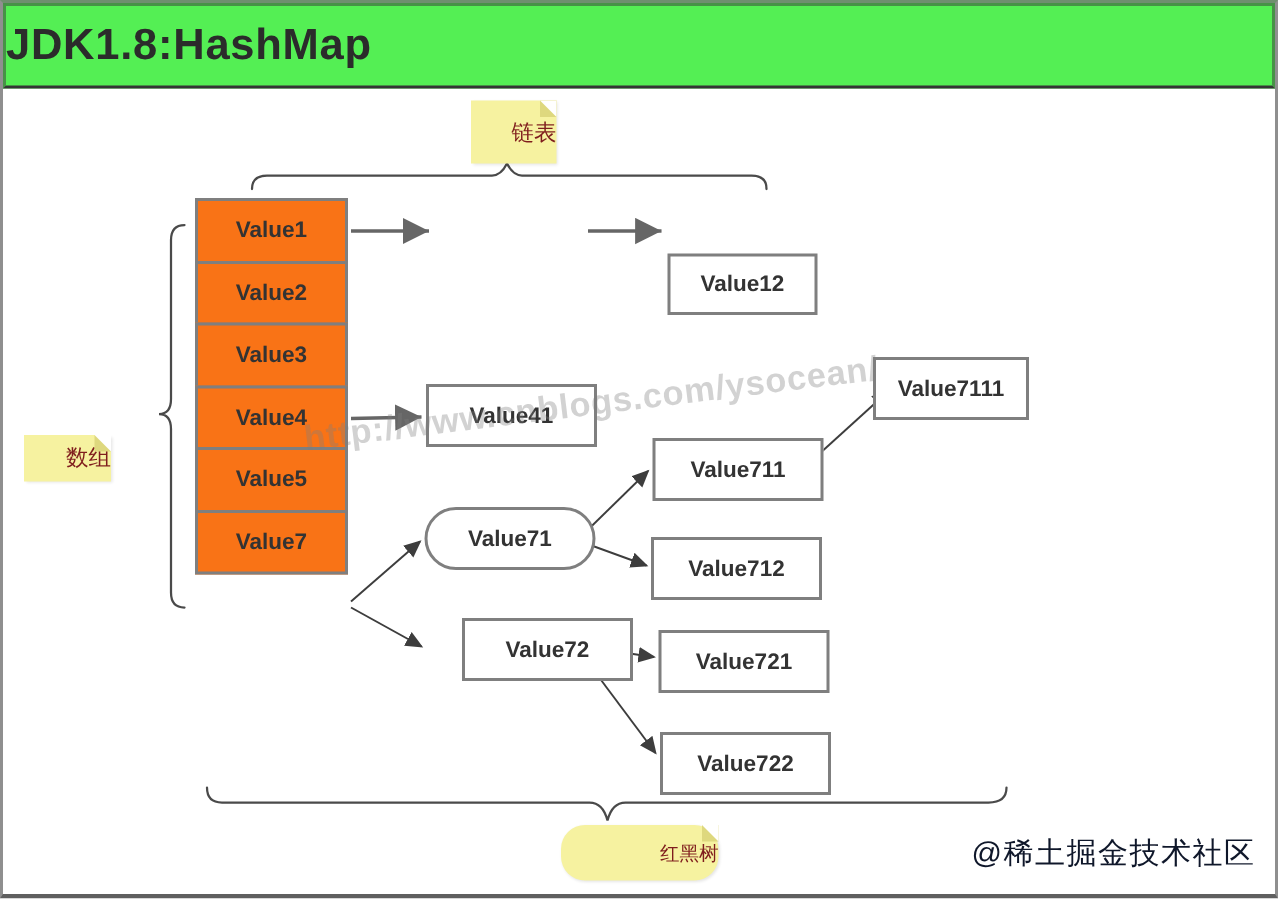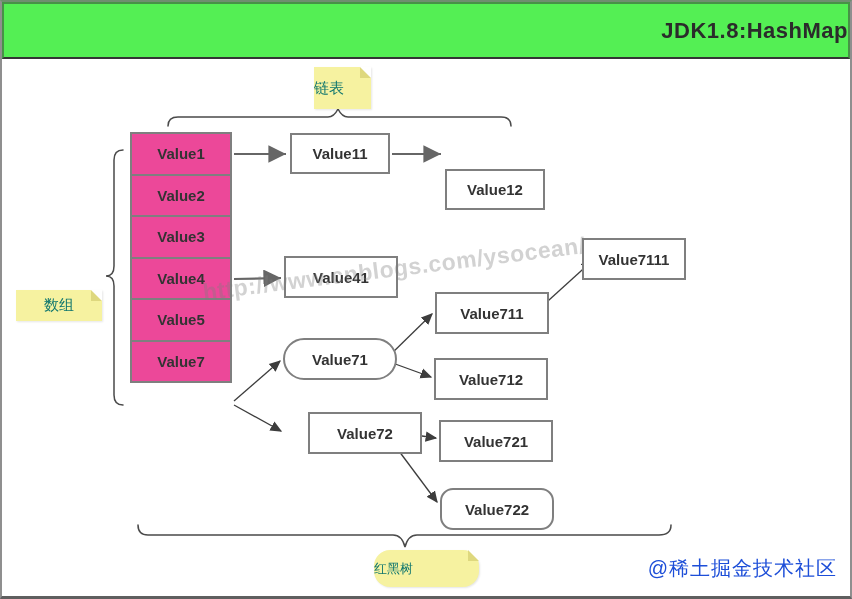--- a/index.html
+++ b/index.html
@@ -6,57 +6,57 @@
   .canvas{
     position:relative;width:852px;height:599px;background:#ffffff;
     font-family:"Liberation Sans",sans-serif;box-sizing:border-box;
     border-left:2px solid #8f8f8f;border-right:2px solid #8f8f8f;
     border-bottom:3px solid #5f5f5f;border-top:2px solid #6f8f6f;
     overflow:hidden;
   }
   .header{
     position:absolute;left:0;top:0;right:0;height:53px;
     background:#54ef54;border:2px solid #479247;border-bottom:2px solid #343434;
-    display:flex;align-items:center;justify-content:flex-end;
-    font-size:22px;font-weight:bold;color:#2b2b2b;letter-spacing:.5px;z-index:2;
+    display:flex;align-items:center;justify-content:flex-start;
+    font-size:29px;font-weight:bold;color:#2b2b2b;letter-spacing:.5px;z-index:2;
   }
   .box{
     position:absolute;width:114px;height:42px;background:#ffffff;
     border:2px solid #7f7f7f;box-sizing:border-box;
     display:flex;align-items:center;justify-content:center;
     font-size:15px;font-weight:bold;color:#333333;z-index:2;
   }
   .array-col{position:absolute;left:128px;top:130px;width:102px;z-index:2;}
   .cell{
-    height:43.5px;box-sizing:border-box;background:#ec4899;
+    height:43.5px;box-sizing:border-box;background:#f97316;
     border:2px solid #7f7f7f;margin-top:-2px;
     display:flex;align-items:center;justify-content:center;
     font-size:15px;font-weight:bold;color:#333333;
   }
   .cell:first-child{margin-top:0;}
   .note{
     position:absolute;background:#f6f2a0;z-index:3;
-    display:flex;align-items:center;justify-content:flex-start;
-    font-size:15px;color:#0f766e;box-shadow:1px 1px 2px rgba(0,0,0,.10);
+    display:flex;align-items:center;justify-content:flex-end;
+    font-size:15px;color:#7f1d1d;box-shadow:1px 1px 2px rgba(0,0,0,.10);
   }
   .note::after{
     content:'';position:absolute;top:0;right:0;width:0;height:0;
     border-style:solid;border-width:0 11px 11px 0;
     border-color:transparent #ffffff #ded87e transparent;
   }
   .overlay{position:absolute;left:0;top:0;z-index:1;pointer-events:none;}
   .wm-diag{
     position:absolute;left:201px;top:277px;transform:rotate(-7deg);
     transform-origin:0 50%;font-size:23px;font-weight:bold;
     color:rgba(125,125,125,.35);z-index:5;white-space:nowrap;
     letter-spacing:.5px;pointer-events:none;
   }
   .wm-corner{
     position:absolute;right:13px;bottom:14px;font-size:20px;
-    color:#1d4ed8;z-index:5;pointer-events:none;letter-spacing:1px;
+    color:#0f172a;z-index:5;pointer-events:none;letter-spacing:1px;
   }
 </style>
 </head>
 <body>
 
 <div class="canvas">
 
   <div class="header">
     <span>JDK1.8:HashMap</span>
   </div>
@@ -96,35 +96,34 @@
 
   <div class="array-col">
     <div class="cell">Value1</div>
     <div class="cell">Value2</div>
     <div class="cell">Value3</div>
     <div class="cell">Value4</div>
     <div class="cell">Value5</div>
     <div class="cell">Value7</div>
   </div>
 
-  <div class="box" style="left:288px;top:131px;width:100px;height:41px;">Value11</div>
   <div class="box" style="left:443px;top:131px;width:100px;height:41px;margin-top:36px;">Value12</div>
   <div class="box" style="left:282px;top:254px;">Value41</div>
   <div class="box" style="left:281px;top:336px;border-radius:21px;">Value71</div>
   <div class="box" style="left:433px;top:290px;">Value711</div>
   <div class="box" style="left:432px;top:356px;text-align:right;">Value712</div>
   <div class="box" style="left:580px;top:236px;width:104px;">Value7111</div>
   <div class="box" style="left:282px;top:410px;margin-left:24px;">Value72</div>
   <div class="box" style="left:437px;top:418px;">Value721</div>
-  <div class="box" style="left:438px;top:486px;border-radius:13px;">Value722</div>
+  <div class="box" style="left:438px;top:486px;">Value722</div>
 
   <div class="note" style="left:312px;top:65px;width:57px;height:42px;">
     <span>链表</span>
   </div>
-  <div class="note" style="left:14px;top:288px;width:58px;height:31px;padding-left:28px;">
+  <div class="note" style="left:14px;top:288px;width:58px;height:31px;">
     <span>数组</span>
   </div>
   <div class="note" style="left:372px;top:548px;width:105px;height:37px;font-size:13px;border-radius:16px;">
     <span>红黑树</span>
   </div>
 
   <div class="wm-diag">http://www.cnblogs.com/ysocean/</div>
   <div class="wm-corner">@稀土掘金技术社区</div>
 
 </div>

